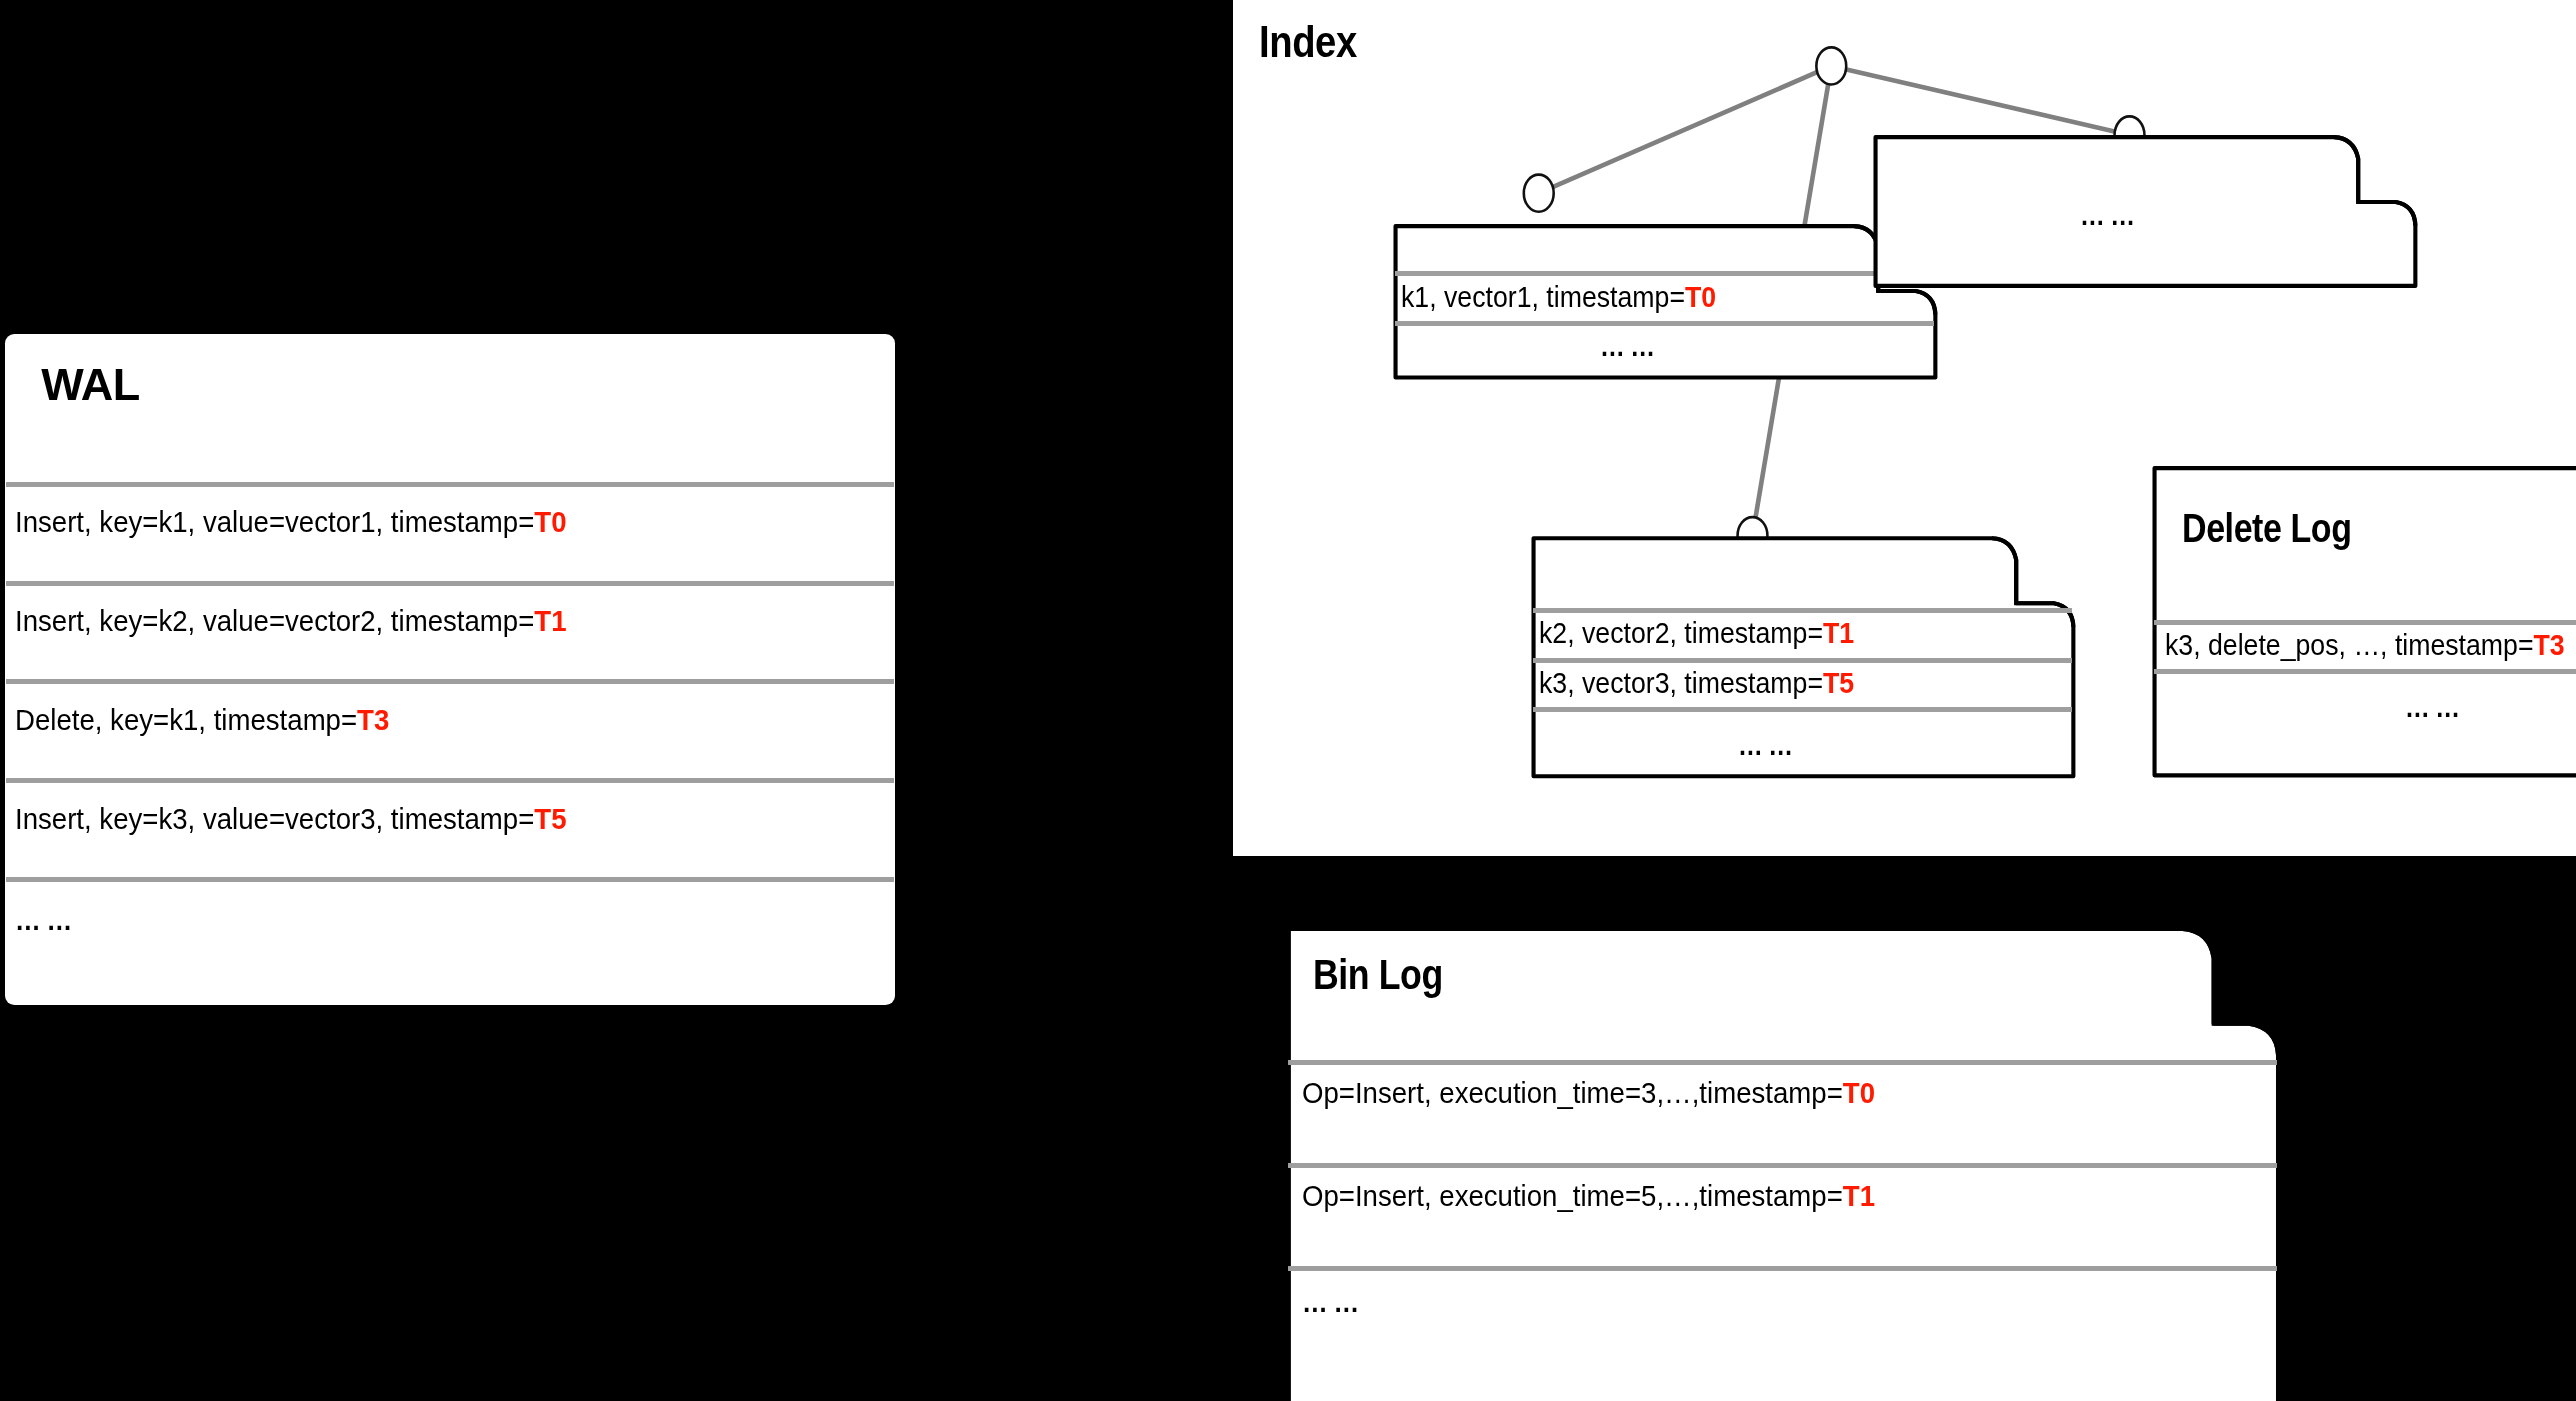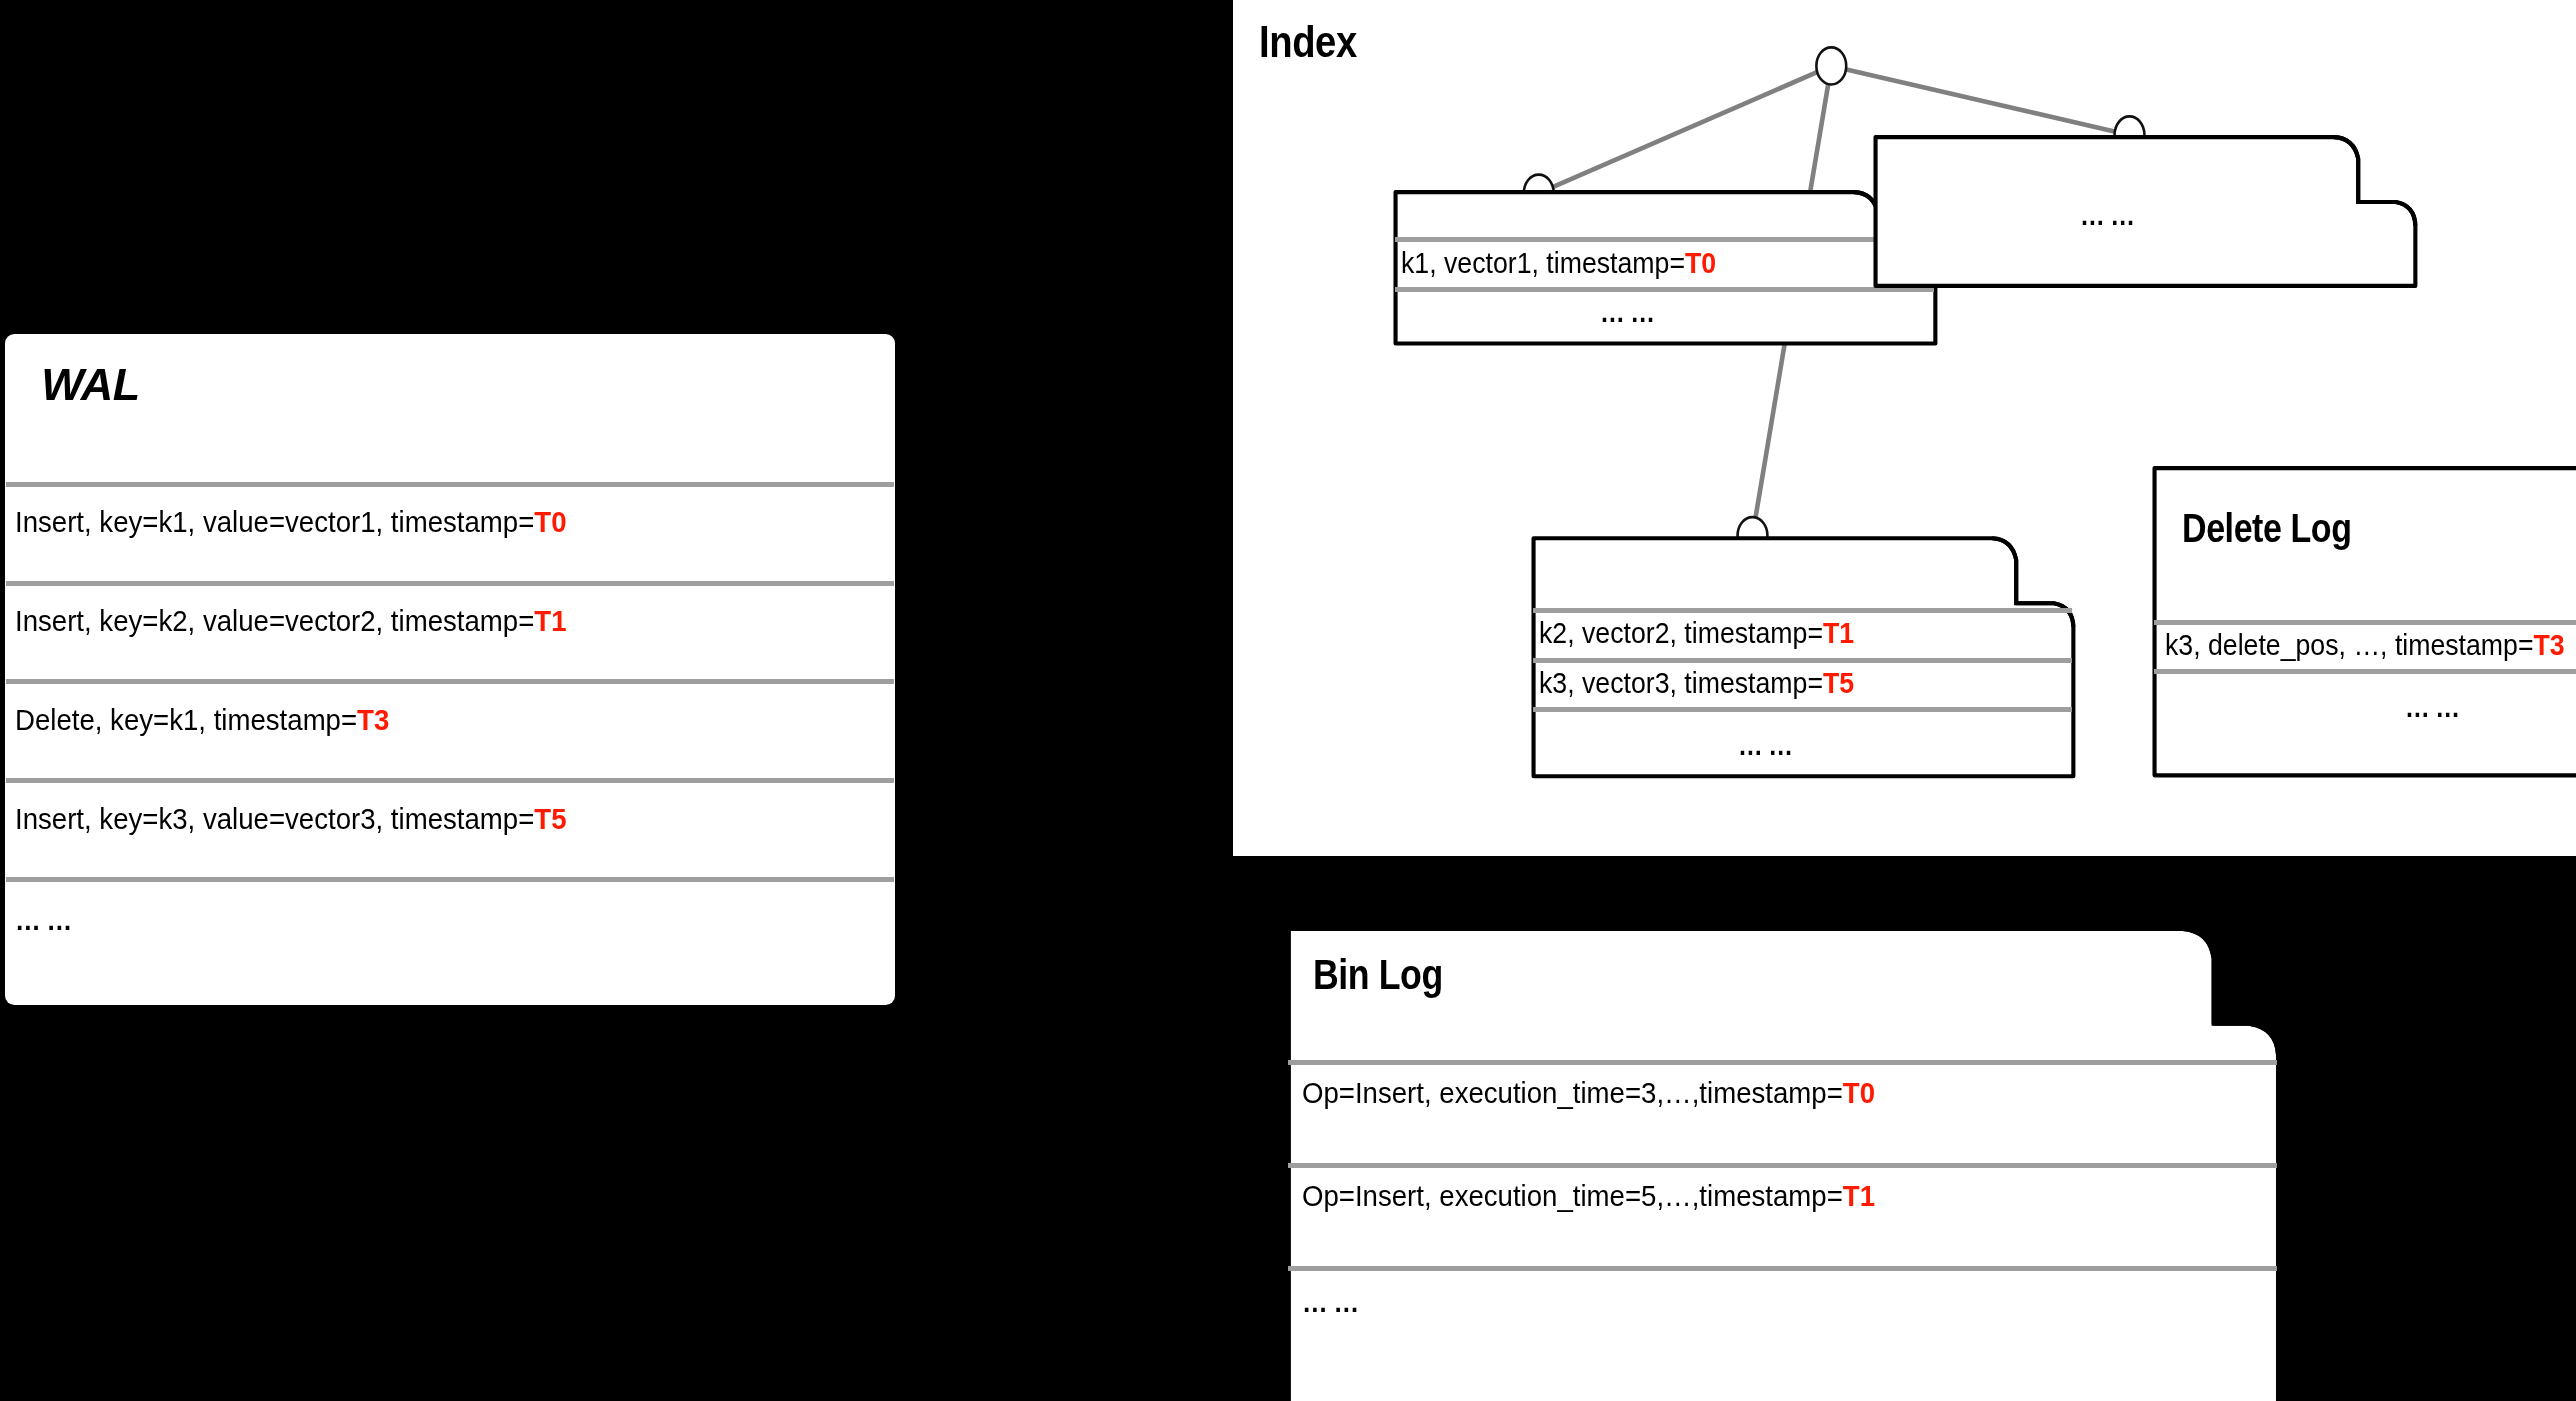--- a/index.html
+++ b/index.html
@@ -16,21 +16,21 @@
   #index-panel{left:1233px;top:0px;width:1553px;height:856px;}
 
   .title{
     position:absolute;
     font-weight:bold;
     color:#000;
     font-stretch:condensed;
     letter-spacing:-0.5px;
     white-space:nowrap;
   }
-  #wal-title{left:36px;top:25px;font-size:45px;font-style:italic;}
+  #wal-title{left:36px;top:25px;font-size:45px;}
   #index-title{left:26px;top:15.5px;font-size:45px;transform:scaleX(.85);transform-origin:left top;}
   #deletelog-title{left:29px;top:40px;font-size:40px;transform:scaleX(.85);transform-origin:left top;}
   #binlog-title{left:27px;top:25px;font-size:42px;transform:scaleX(.85);transform-origin:left top;}
 
   
   .row-text{
     position:absolute;white-space:nowrap;color:#000;
     transform:scaleX(.92);transform-origin:left center;
   }
   .ts{color:#FF1A00;font-weight:bold;}
@@ -83,21 +83,21 @@
       <line x1="1161" y1="128" x2="1008" y2="1040"></line>
     </g>
     <g fill="#ffffff" stroke="#111111" stroke-width="5">
       <ellipse cx="1161" cy="128" rx="29" ry="36"></ellipse>
       <ellipse cx="593" cy="375" rx="29" ry="36"></ellipse>
       <ellipse cx="1740" cy="262" rx="29" ry="36"></ellipse>
       <ellipse cx="1008" cy="1040" rx="29" ry="36"></ellipse>
     </g>
   </svg>
 
-  <div class="doc" style="left:161px;top:190px;width:518px;height:124px;">
+  <div class="doc" style="left:161px;top:224px;width:518px;height:124px;">
     <svg width="546" height="170" viewBox="0 0 1060 330">
       <path d="M3,4 H893 Q932,6 940,46 L940,130 H1013 Q1050,137 1051,176 L1051,298 H3 Z" fill="#ffffff" stroke="#000000" stroke-width="8" stroke-linejoin="round"></path>
       <path d="M893,4 Q932,6 940,46 L940,130 H1013 Q1050,137 1051,176" fill="none" stroke="#000000" stroke-width="8"></path>
     </svg>
     <div class="doc-inner">
       <div class="hr" style="left:1px;top:47px;width:539px;"></div>
       <div class="hr" style="left:1px;top:97px;width:539px;"></div>
       <div class="row-text" style="left:7.2px;top:57px;font-size:29px;">
         <span>k1, vector1, timestamp=</span><span class="ts">T0</span>
       </div>

